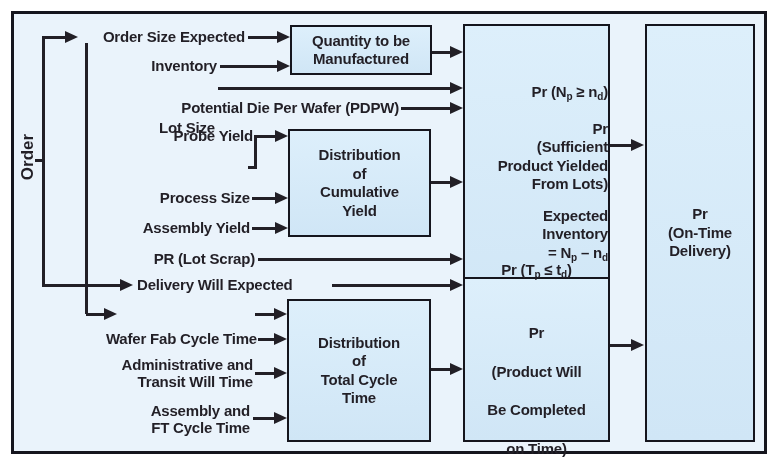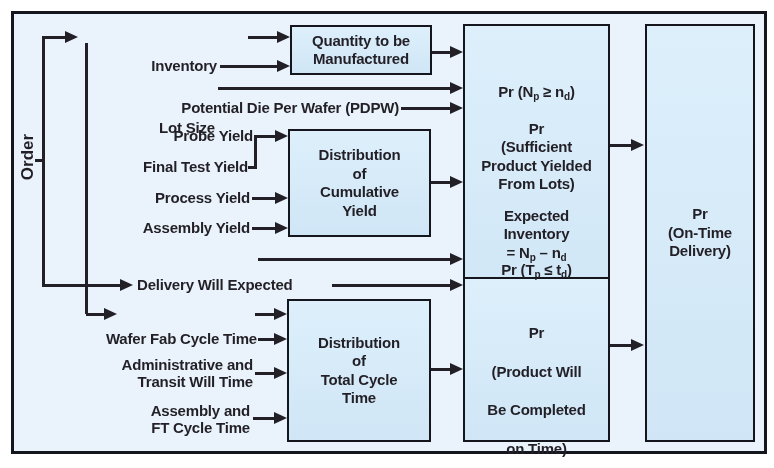--- a/index.html
+++ b/index.html
@@ -30,50 +30,51 @@
 <div id="canvas">
   <div id="frame"></div>
 
   <div id="order-label">Order</div>
   <div class="hl" style="left:35px;top:158.5px;width:8px;"></div>
   <div class="vl" style="left:41.5px;top:35.5px;height:251px;"></div>
   <div class="vl" style="left:84.5px;top:43px;height:271px;"></div>
 
   <div class="hl" style="left:43px;top:35.5px;width:23px;"></div>
   <div class="ar" style="left:65px;top:31px;"></div>
+  <div class="lbl r" style="right:529px;top:28px;">Order Size Expected</div>
   <div class="hl" style="left:248px;top:35.5px;width:29px;"></div>
   <div class="ar" style="left:277px;top:31px;"></div>
 
   <div class="lbl r" style="right:557px;top:57px;">Inventory</div>
   <div class="hl" style="left:220px;top:64.5px;width:57px;"></div>
   <div class="ar" style="left:277px;top:60px;"></div>
 
   <div class="lbl r" style="right:559px;top:79px;margin-top:40px;">Lot Size</div>
   <div class="hl" style="left:218px;top:86.5px;width:232px;"></div>
   <div class="ar" style="left:450px;top:82px;"></div>
 
   <div class="lbl r" style="right:375px;top:99px;">Potential Die Per Wafer (PDPW)</div>
   <div class="hl" style="left:401px;top:106.5px;width:49px;"></div>
   <div class="ar" style="left:450px;top:102px;"></div>
 
   <div class="lbl r" style="right:521px;top:127px;">Probe Yield</div>
-  <div class="lbl r" style="right:526px;top:158px;">Final Test Yield</div>
   <div class="vl" style="left:254px;top:134.5px;height:34px;"></div>
   <div class="hl" style="left:248px;top:165.5px;width:9px;"></div>
   <div class="hl" style="left:255px;top:134.5px;width:20px;"></div>
   <div class="ar" style="left:275px;top:130px;"></div>
 
-  <div class="lbl r" style="right:524px;top:189px;">Process Yield</div>
+  <div class="lbl r" style="right:524px;top:189px;">Process Size</div>
   <div class="hl" style="left:252px;top:196.5px;width:23px;"></div>
   <div class="ar" style="left:275px;top:192px;"></div>
 
   <div class="lbl r" style="right:524px;top:219px;">Assembly Yield</div>
   <div class="hl" style="left:252px;top:226.5px;width:23px;"></div>
   <div class="ar" style="left:275px;top:222px;"></div>
 
+  <div class="lbl r" style="right:519px;top:250px;">PR (Lot Scrap)</div>
   <div class="hl" style="left:258px;top:257.5px;width:192px;"></div>
   <div class="ar" style="left:450px;top:253px;"></div>
 
   <div class="hl" style="left:43px;top:283.5px;width:77px;"></div>
   <div class="ar" style="left:120px;top:279px;"></div>
   <div class="lbl" style="left:137px;top:276px;">Delivery Will Expected</div>
   <div class="hl" style="left:332px;top:283.5px;width:118px;"></div>
   <div class="ar" style="left:450px;top:279px;"></div>
 
   <div class="hl" style="left:86px;top:312.5px;width:18px;"></div>
@@ -107,21 +108,21 @@
     <div>Yield</div>
   </div>
 
   <div class="box" style="left:287px;top:299px;width:144px;height:143px;">
     <div>Distribution</div>
     <div>of</div>
     <div>Total Cycle</div>
     <div>Time</div>
   </div>
 
-  <div class="box" style="left:463px;top:24px;width:147px;height:302px;">
+  <div class="box" style="left:463px;top:24px;width:147px;height:302px;align-items:flex-end;">
     <div><span>Pr (N</span><span class="sub">p</span><span> ≥ n</span><span class="sub">d</span><span>)</span></div>
     <div class="gap"></div>
     <div>Pr</div>
     <div>(Sufficient</div>
     <div>Product Yielded</div>
     <div>From Lots)</div>
     <div class="gap"></div>
     <div>Expected</div>
     <div>Inventory</div>
     <div><span>= N</span><span class="sub">p</span><span> – n</span><span class="sub">d</span><span></span></div>

